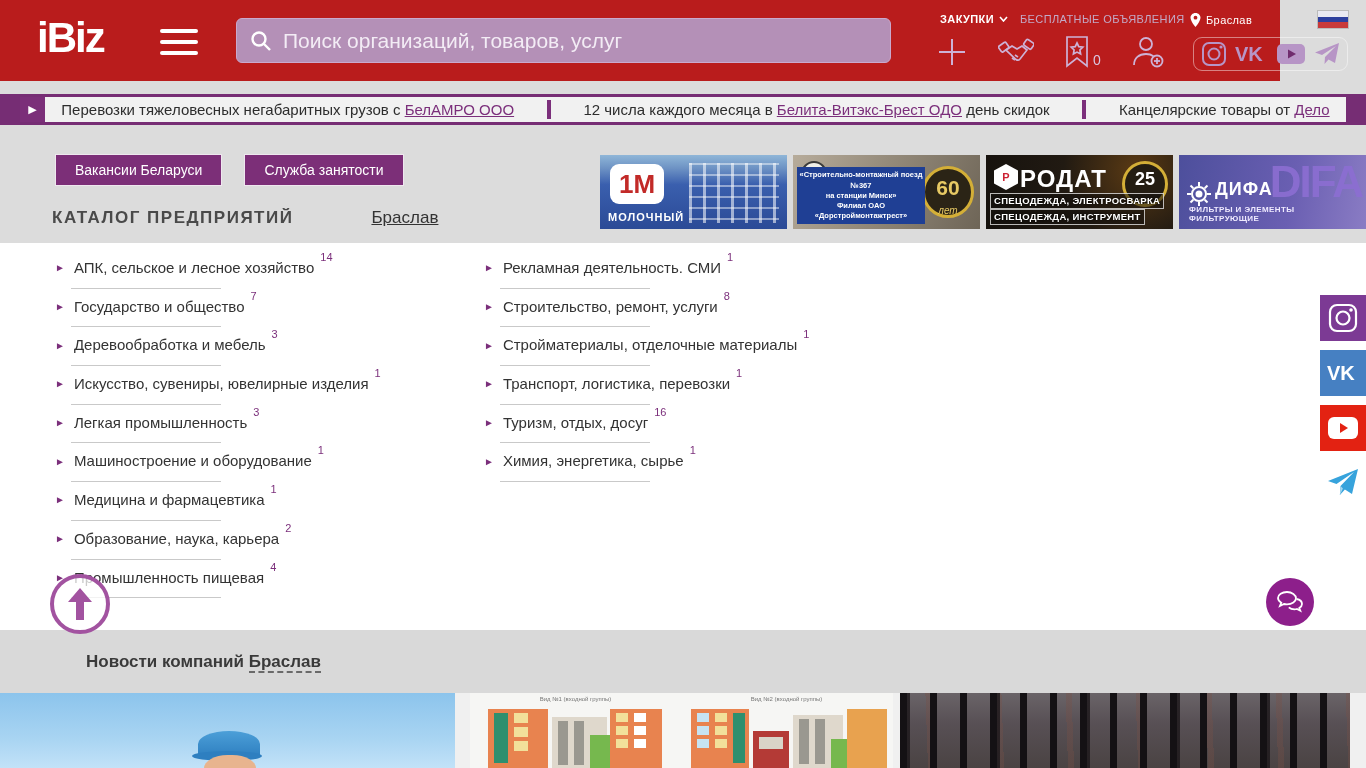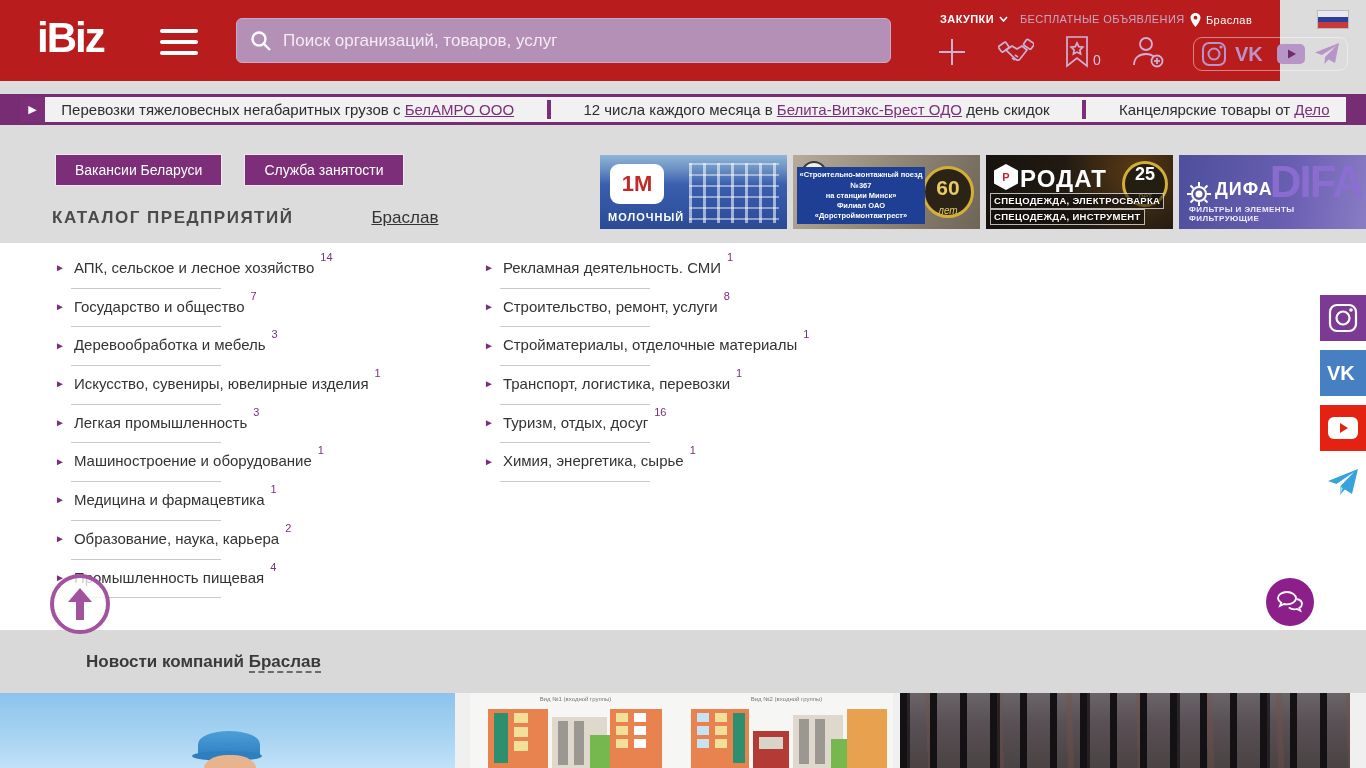--- a/index.html
+++ b/index.html
@@ -7,21 +7,21 @@
   body { font-family:"Liberation Sans", sans-serif; background:#dcdcdc; }
   .page { position:relative; width:1366px; height:768px; overflow:hidden; background:#dcdcdc; }
 
   
   .hdr { position:absolute; left:0; top:0; width:1280px; height:81px; background:#b91c1c; }
   .logo { position:absolute; left:37px; top:14px; color:#fff; font-size:42px; font-weight:800; letter-spacing:-2px; cursor:pointer; }
   .burger { position:absolute; left:160px; top:29px; width:38px; height:26px; cursor:pointer; }
   .burger i { display:block; height:4px; background:#fff; border-radius:2px; margin-bottom:7px; }
   .search-wrap { position:absolute; left:236px; top:18px; width:655px; height:45px; background:#b490b7; border:1px solid #caa9cd; border-radius:6px; display:flex; align-items:center; padding:0 12px; }
   .search-wrap svg { flex:0 0 auto; margin-right:10px; }
-  .search-input { flex:1; background:transparent; border:none; outline:none; color:#fff; font-size:17px; font-family:"Liberation Sans",sans-serif; }
+  .search-input { flex:1; background:transparent; border:none; outline:none; color:#fff; font-size:21px; font-family:"Liberation Sans",sans-serif; }
   .search-input::placeholder { color:#f3ecf5; opacity:1; }
 
   .topnav { position:absolute; top:13px; left:938px; width:420px; height:16px; font-size:11px; letter-spacing:.4px; color:#fff; }
   .topnav .itm { position:absolute; top:0; white-space:nowrap; cursor:pointer; display:flex; align-items:center; gap:5px; }
   .tn-zakupki { left:2px; font-weight:bold; }
   .tn-free { left:82px; color:#c3a9c6; }
   .tn-city { left:252px; }
   .flag { position:absolute; left:380px; top:-2px; width:30px; height:17px; cursor:pointer; box-shadow:0 0 0 1px rgba(0,0,0,.15); }
   .flag i { display:block; height:33.3%; }
   .flag .f1 { background:#e9e9f2; } .flag .f2 { background:#2d3f9e; } .flag .f3 { background:#c83a3a; }
@@ -41,33 +41,33 @@
   .ticker-sep { width:4px; height:19px; background:#7b2f7b; flex:0 0 auto; }
 
   
   .act-btns { position:absolute; left:55px; top:154px; display:flex; gap:22px; }
   .pbtn { height:28px; padding:15px 19px; background:#7c2f78; color:#fff; font-size:14px; border:1px solid #efe7ef; display:flex; align-items:center; cursor:pointer; font-family:"Liberation Sans",sans-serif; }
 
   .banners { position:absolute; left:600px; top:155px; display:flex; gap:6px; }
   .banner { width:187px; height:74px; position:relative; overflow:hidden; cursor:pointer; flex:0 0 auto; }
   .bn1 { background:linear-gradient(180deg,#8fb6d8 0%,#6d92c4 18%,#3a5fae 40%,#2b4a96 100%); }
   .bn1 .bn1-bld { position:absolute; right:8px; top:8px; width:90px; height:60px; background:linear-gradient(180deg,#b24038 0 70%,#8f332d 70% 100%); background-image:repeating-linear-gradient(90deg,rgba(255,255,255,.55) 0 3px,transparent 3px 14px),repeating-linear-gradient(180deg,rgba(255,255,255,.45) 0 2px,transparent 2px 11px); }
-  .bn1-logo { position:absolute; left:10px; top:9px; width:54px; height:40px; background:#fff; border-radius:9px; display:flex; align-items:center; justify-content:center; color:#c22a28; font-size:22px; font-weight:bold;text-align:center; }
+  .bn1-logo { position:absolute; left:10px; top:9px; width:54px; height:40px; background:#fff; border-radius:9px; display:flex; align-items:center; justify-content:center; color:#c22a28; font-size:26px; font-weight:bold;text-align:center; }
   .bn1-cap { position:absolute; left:8px; bottom:6px; color:#fff; font-size:11px; font-weight:bold; letter-spacing:1px; }
   .bn2 { background:linear-gradient(115deg,#b7ac9b 0%,#948a7a 45%,#6e6557 100%); }
   .bn2-strip { position:absolute; left:4px; bottom:5px; width:128px; background:#1f3f94; color:#fff; font-size:7.5px; font-weight:bold; text-align:center; padding:3px 2px; line-height:1.35; }
   .bn2-badge { position:absolute; right:6px; top:11px; width:52px; height:52px; border-radius:50%; background:#2b2416; border:3px solid #d4af37; color:#e7c964; text-align:center; }
   .bn2-badge b { display:block; font-size:21px; margin-top:7px; }
   .bn2-badge i { font-size:10px; font-style:italic; }
   .bn2-logo { position:absolute; left:8px; top:6px; width:26px; height:26px; border-radius:50%; background:#f0efe9; border:2px solid #3a3a3a; }
   .bn3 { background:radial-gradient(circle at 80% 20%, #5a3a14 0%, #211a12 45%, #15110d 100%); }
   .bn3-name { position:absolute; left:34px; top:10px; color:#fff; font-size:24px; font-weight:bold; letter-spacing:1px; }
   .bn3-hex { position:absolute; left:8px; top:9px; width:24px; height:26px; background:#fff; clip-path:polygon(50% 0,100% 25%,100% 75%,50% 100%,0 75%,0 25%); display:flex; align-items:center; justify-content:center; color:#c23; font-size:11px; font-weight:bold; }
   .bn3-badge { position:absolute; right:5px; top:6px; width:46px; height:46px; border-radius:50%; background:#241d12; border:3px solid #d4af37; color:#fff; text-align:center; }
-  .bn3-badge b { display:block; font-size:18px; }
+  .bn3-badge b { display:block; font-size:18px; margin-top:5px; }
   .bn3-badge i { font-size:9px; color:#e7c964; font-style:normal; }
   .bn3-lines { position:absolute; left:4px; bottom:4px; color:#fff; font-size:9.5px; font-weight:bold; letter-spacing:.3px; line-height:1.5; text-shadow:0 0 2px #000; }
   .bn3-lines div { background:rgba(20,16,12,.55); padding:0 3px; border:1px solid rgba(255,255,255,.7); display:inline-block; }
   .bn4 { background:linear-gradient(100deg,#4d4f9c 0%,#6a5fb2 60%,#8a7cc4 100%); }
   .bn4-big { position:absolute; right:4px; top:2px; font-size:44px; font-weight:800; color:rgba(140,110,210,.9); letter-spacing:-2px; }
   .bn4-name { position:absolute; left:36px; top:24px; color:#fff; font-size:18px; font-weight:800; letter-spacing:1px; }
   .bn4-cap { position:absolute; left:10px; bottom:6px; color:#efeaff; font-size:8px; font-weight:bold; letter-spacing:.4px; }
   .bn4-gear { position:absolute; left:7px; top:26px; }
 
   .cat-head { position:absolute; left:52px; top:208px; display:flex; align-items:baseline; }

